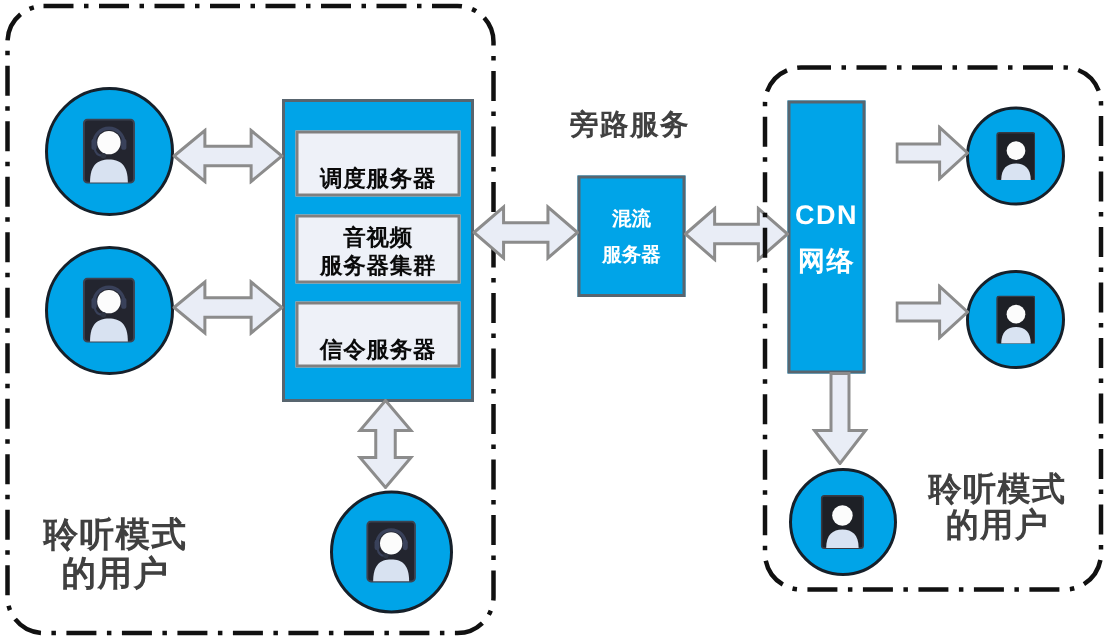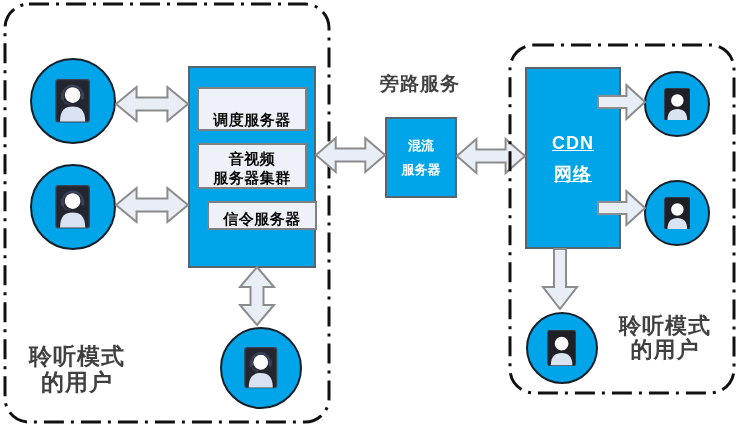--- a/index.html
+++ b/index.html
@@ -79,32 +79,32 @@
 
   <div class="abs blue-box cluster" style="left:188px;top:66px;width:128px;height:202px;">
     <div class="inner-box" style="top:19px;height:44px;">
       <div>调度服务器</div>
       <div></div>
     </div>
     <div class="inner-box" style="top:75px;height:46px;">
       <div>音视频</div>
       <div>服务器集群</div>
     </div>
-    <div class="inner-box" style="top:133px;height:29px;margin-left:10px;">
+    <div class="inner-box" style="top:133px;height:44px;">
       <div>信令服务器</div>
       <div></div>
     </div>
   </div>
 
   <div class="abs blue-box white-label-box mixer" style="left:385px;top:117px;width:72px;height:81px;">
     <div>混流</div>
     <div>服务器</div>
   </div>
 
-  <div class="abs blue-box white-label-box cdn" style="left:525px;top:67px;width:96px;height:182px;text-decoration:underline;">
+  <div class="abs blue-box white-label-box cdn" style="left:525px;top:67px;width:52px;height:182px;">
     <div>CDN</div>
     <div>网络</div>
   </div>
 
   <div class="abs caption bypass" style="left:378px;top:74px;width:84px;">旁路服务</div>
 
   <div class="abs caption" style="left:12px;top:343px;width:130px;">
     <div>聆听模式</div>
     <div>的用户</div>
   </div>

